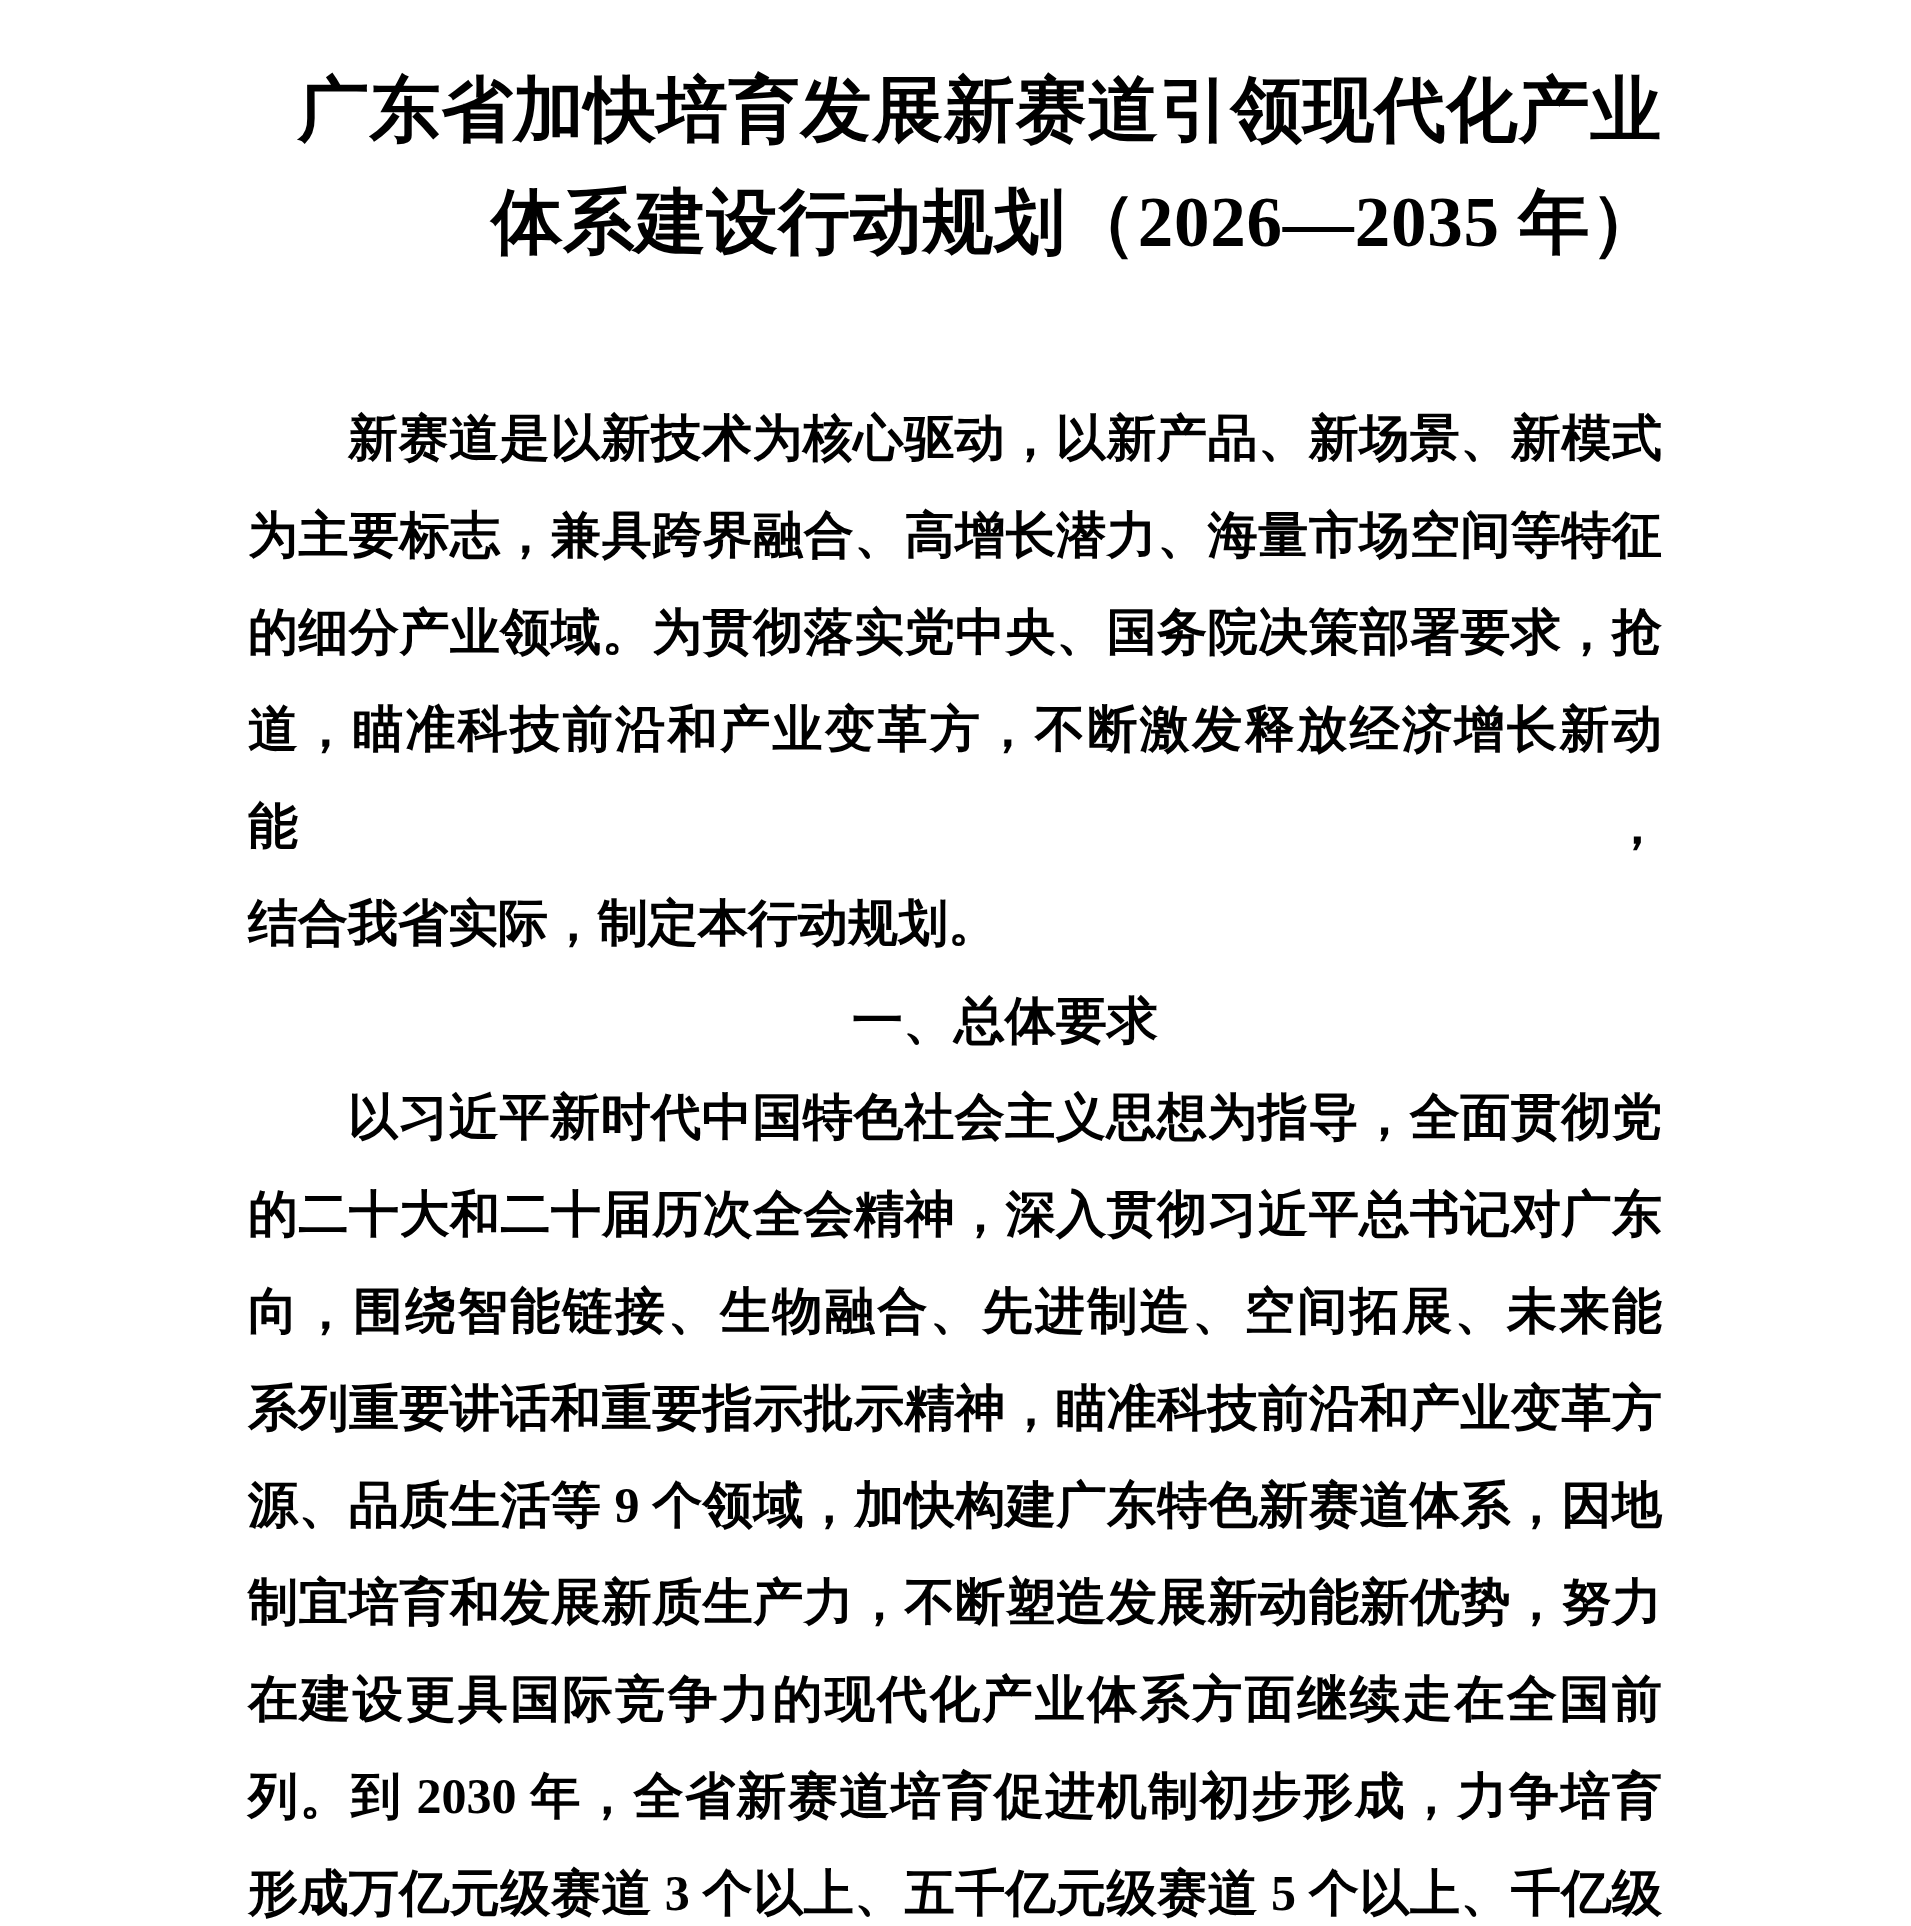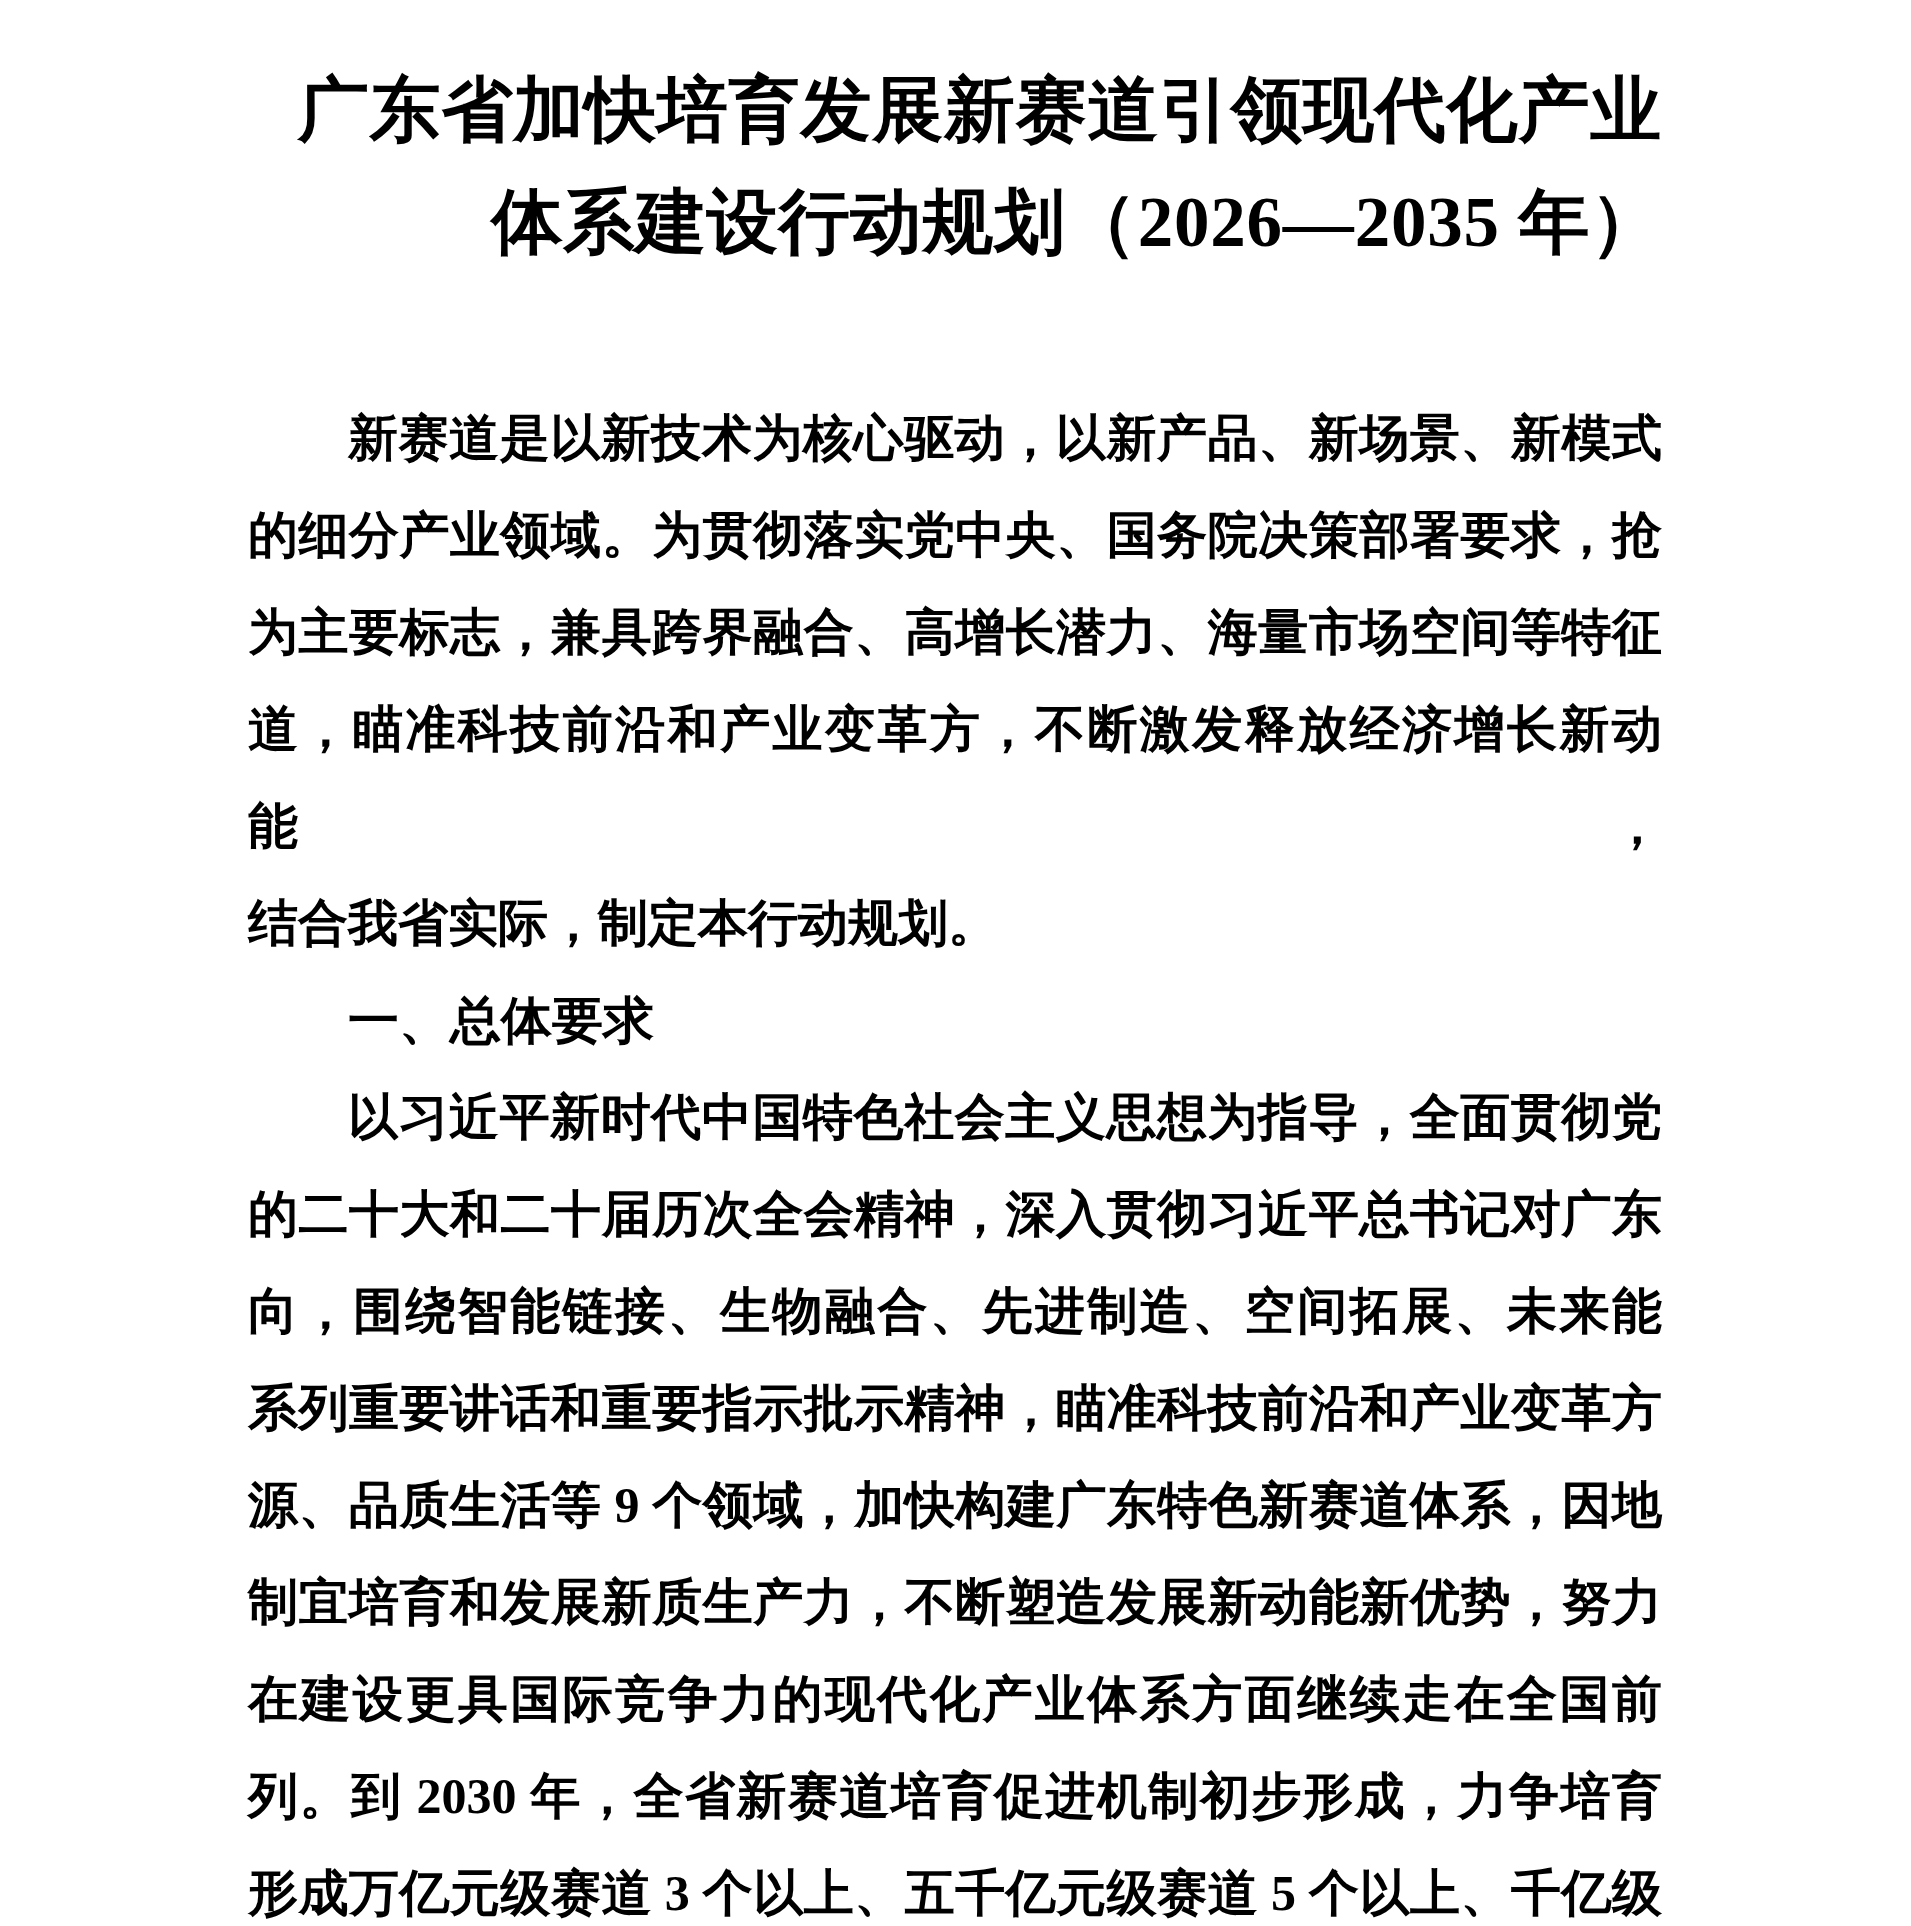--- a/index.html
+++ b/index.html
@@ -49,39 +49,39 @@
   }
   .first {
     text-indent: 100px; 
   }
   .heading {
     font-family: "Liberation Sans", sans-serif;
     font-weight: bold;
     padding-left: 100px;
     font-size: 51px;
     line-height: 97px;
-    text-align: left;
+    text-align: center;
   }
 </style>
 </head>
 <body>
 
 <div class="page">
   <div class="content">
 
     <div class="title-block">
       <div class="title-line">广东省加快培育发展新赛道引领现代化产业</div>
       <div class="title-line">体系建设行动规划（2026—2035 年）</div>
     </div>
 
     <div class="body-block">
 
       <div class="line fill first">新赛道是以新技术为核心驱动，以新产品、新场景、新模式</div>
+      <div class="line fill">为主要标志，兼具跨界融合、高增长潜力、海量市场空间等特征</div>
       <div class="line fill">的细分产业领域。为贯彻落实党中央、国务院决策部署要求，抢</div>
-      <div class="line fill">为主要标志，兼具跨界融合、高增长潜力、海量市场空间等特征</div>
       <div class="line fill">道，瞄准科技前沿和产业变革方，不断激发释放经济增长新动能，</div>
       <div class="line plain">结合我省实际，制定本行动规划。</div>
 
       <div class="line heading">一、总体要求</div>
 
       <div class="line fill first">以习近平新时代中国特色社会主义思想为指导，全面贯彻党</div>
       <div class="line fill">的二十大和二十届历次全会精神，深入贯彻习近平总书记对广东</div>
       <div class="line fill">向，围绕智能链接、生物融合、先进制造、空间拓展、未来能</div>
       <div class="line fill">系列重要讲话和重要指示批示精神，瞄准科技前沿和产业变革方</div>
       <div class="line fill">源、品质生活等 9 个领域，加快构建广东特色新赛道体系，因地</div>

